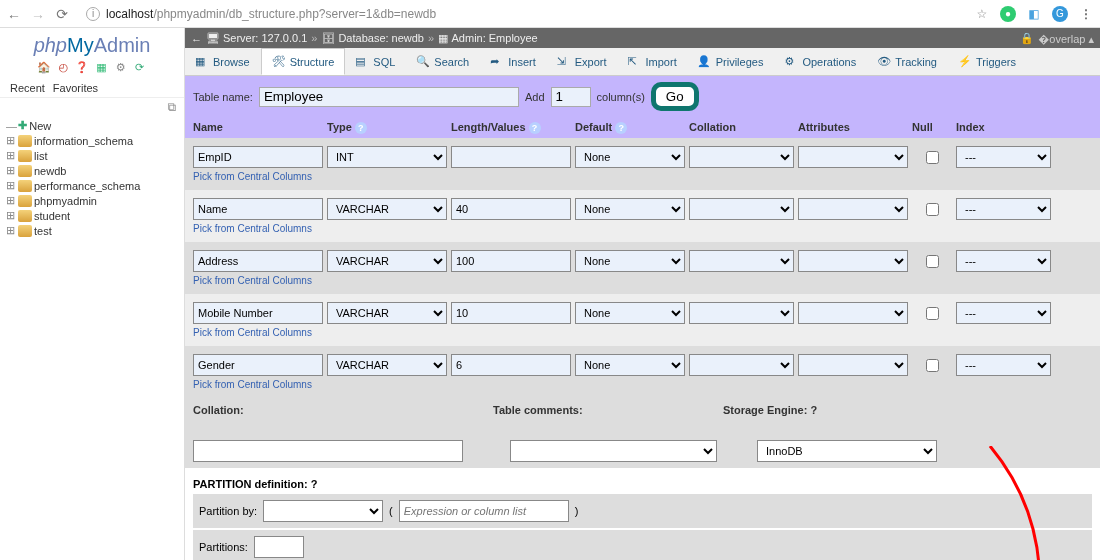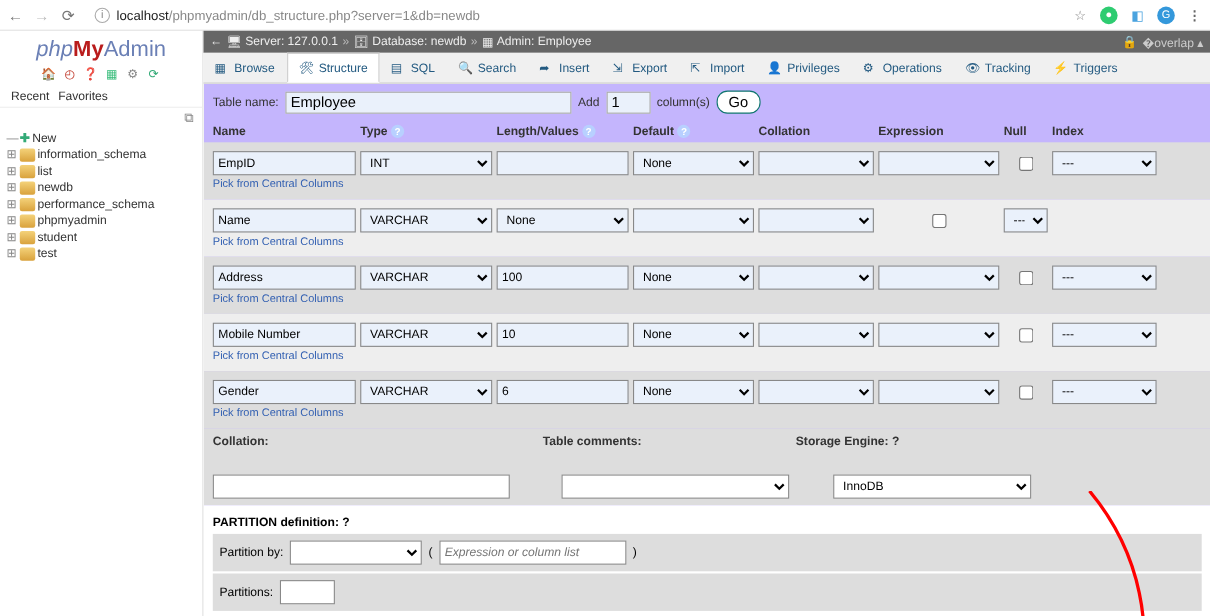--- a/index.html
+++ b/index.html
@@ -19,21 +19,21 @@
 .ic.star { color: #888; }
 .ic.green { background: #2ecc71; color: #fff; font-size: 10px; }
 .ic.blue { background: #3498db; color: #fff; font-size: 10px; }
 .ic.menu { color: #666; font-weight: bold; }
 
 
 .app { display: flex; height: calc(560px - 28px); }
 .sidebar { width: 185px; background: #fff; border-right: 1px solid #ddd; }
 .logo { text-align: center; padding: 6px 0 2px; font-family: "Trebuchet MS", sans-serif; font-size: 20px; }
 .logo .p1 { color: #6a7fb5; font-style: italic; }
-.logo .p2 { color: #b91c1c; font-weight: bold; }
+.logo .p2 { color: #0369a1; font-weight: normal; }
 .logo .p3 { color: #6a7fb5; }
 .iconrow { text-align: center; padding: 2px 0 4px; }
 .iconrow span { display: inline-block; width: 14px; height: 14px; margin: 0 1px; font-size: 11px; vertical-align: middle; }
 .sbtabs { display: flex; gap: 8px; padding: 3px 10px; border-bottom: 1px solid #eee; color: #333; }
 .sbtabs span { cursor: pointer; }
 .link-ic { text-align: right; padding: 2px 8px; color: #888; font-size: 12px; }
 .tree { padding: 2px 4px; }
 .tree .node { display: flex; align-items: center; gap: 2px; padding: 1px 2px; color: #333; cursor: pointer; }
 .tree .node .exp { width: 10px; color: #888; }
 .tree .node .dbic { width: 14px; height: 12px; background: linear-gradient(#f4d27a,#d9a23c); border-radius: 2px; }
@@ -51,21 +51,21 @@
 .tabs { background: #f0f0f0; border-bottom: 1px solid #ccc; display: flex; height: 28px; align-items: center; }
 .tab { padding: 0 10px; height: 100%; display: flex; align-items: center; gap: 5px; color: #235a81; cursor: pointer; border-right: 1px solid transparent; font-size: 11px; }
 .tab .ti { width: 13px; height: 13px; display: inline-block; }
 .tab.active { background: #fff; border: 1px solid #ccc; border-bottom: 1px solid #fff; }
 
 .content { flex: 1; background: #c4b5fd; overflow: auto; padding: 0; position: relative; }
 .tablename-row { padding: 6px 8px; display: flex; align-items: center; gap: 6px; color: #333; }
 .tablename-row input[type=text] { border: 1px solid #aaa; background: #eaf1fb; padding: 2px 4px; height: 20px; }
 .tablename-row .tn { width: 260px; }
 .tablename-row .cols { width: 40px; }
-.gobtn { border: 1px solid #0f766e; background: #fff; border-radius: 10px; padding: 2px 10px; cursor: pointer; }
+.gobtn { border: 5px solid #0f766e; background: #fff; border-radius: 10px; padding: 2px 10px; cursor: pointer; }
 .gridhead { display: grid; grid-template-columns: 130px 120px 120px 110px 105px 110px 40px 95px; gap: 4px; padding: 4px 8px; font-weight: bold; color: #333; font-size: 11px; }
 .gridhead .help { width: 12px; height: 12px; background: #b8d0ff; border-radius: 50%; display: inline-block; font-size: 9px; color: #fff; text-align: center; line-height: 12px; margin-left: 3px; }
 
 .row-wrap { background: #ddd; padding: 8px; }
 .row-wrap.even { background: #eee; }
 .gridrow { display: grid; grid-template-columns: 130px 120px 120px 110px 105px 110px 40px 95px; gap: 4px; align-items: center; }
 .gridrow input[type=text], .gridrow select { width: 100%; border: 1px solid #888; background: #eaf1fb; padding: 2px 4px; height: 22px; font-size: 11px; }
 .gridrow input[type=checkbox] { margin: auto; display: block; }
 .pick { font-size: 10px; color: #3461b2; padding-top: 3px; cursor: pointer; }
 
@@ -245,21 +245,21 @@
         <span>column(s)</span>
         <button class="gobtn">Go</button>
       </div>
 
       <div class="gridhead">
         <div>Name</div>
         <div><span>Type</span><span class="help">?</span></div>
         <div><span>Length/Values</span><span class="help">?</span></div>
         <div><span>Default</span><span class="help">?</span></div>
         <div>Collation</div>
-        <div>Expression</div>
+        <div>Attributes</div>
         <div>Null</div>
         <div>Index</div>
       </div>
 
       <div id="gridrows">
           <div class="row-wrap">
             <div class="gridrow">
               <div><input type="text" value="EmpID" style=""></div>
               <div><select><option>INT</option></select></div>
               <div><input type="text" value="" style=""></div>
@@ -270,20 +270,21 @@
                 <input type="checkbox" style="">
               </div>
               <div><select><option>---</option></select></div>
             </div>
             <div class="pick">Pick from Central Columns</div>
           </div>
           <div class="row-wrap even">
             <div class="gridrow">
               <div><input type="text" value="Name" style=""></div>
               <div><select><option>VARCHAR</option></select></div>
+              <div><input type="text" value="40" style=""></div>
               <div><select><option>None</option></select></div>
               <div><select><option></option></select></div>
               <div><select><option></option></select></div>
               <div>
                 <input type="checkbox" style="">
               </div>
               <div><select><option>---</option></select></div>
             </div>
             <div class="pick">Pick from Central Columns</div>
           </div>

